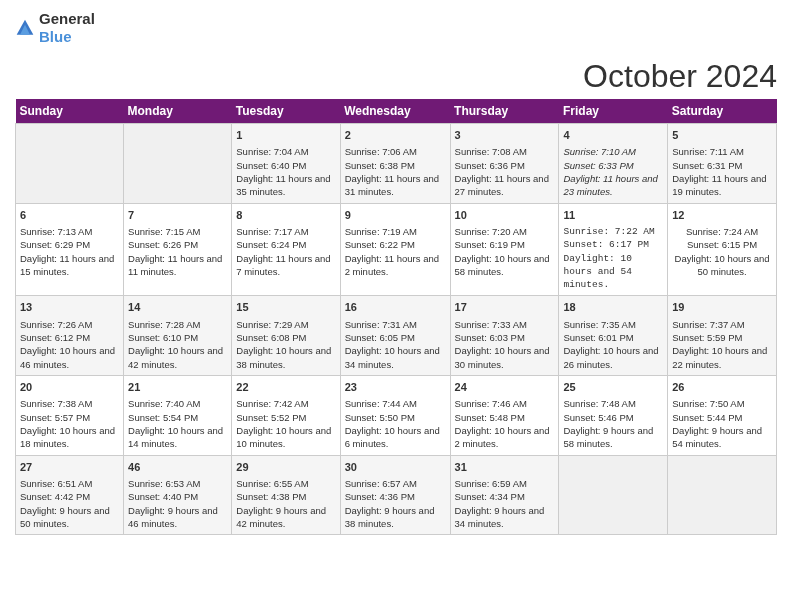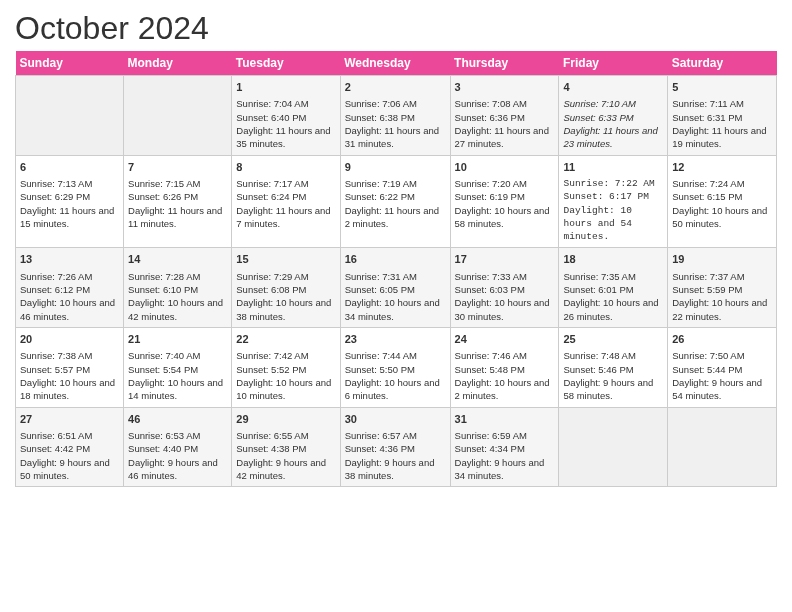--- a/index.html
+++ b/index.html
@@ -34,37 +34,38 @@
       font-size: 15px;
       font-weight: bold;
       color: #4a90d9;
     }
     .logo-icon {
       width: 20px;
       height: 20px;
     }
     .title-block {
       text-align: right;
+      margin-top: 48px;
     }
     .month-title {
       font-size: 32px;
       font-weight: normal;
       color: #333;
     }
     .subtitle {
       font-size: 14px;
       color: #555;
     }
     table {
       width: 100%;
       border-collapse: collapse;
       font-size: 10px;
     }
     thead tr th {
-      background-color: #ec4899;
+      background-color: #701a75;
       color: #fff;
       padding: 5px 4px;
       text-align: left;
       font-size: 12px;
       font-weight: bold;
     }
     tbody tr td {
       border: 1px solid #ccc;
       vertical-align: top;
       padding: 4px;
@@ -90,20 +91,30 @@
     }
     tbody tr:nth-child(even) td {
       background-color: #fff;
     }
   </style>
 </head>
 <body>
 
 <div class="page">
   <div class="header-row">
+    <div class="logo">
+      <svg class="logo-icon" viewBox="0 0 24 24" fill="none">
+        <polygon points="12,2 22,20 2,20" fill="#3a78c9"></polygon>
+        <polygon points="12,8 18,20 6,20" fill="#5a9de0"></polygon>
+      </svg>
+      <div>
+        <span class="logo-text-general">General</span><br>
+        <span class="logo-text-blue">Blue</span>
+      </div>
+    </div>
     <div class="title-block">
       <div class="month-title">October 2024</div>
     </div>
   </div>
 
   <table>
     <thead>
       <tr>
 
       <th>Sunday</th>
@@ -182,21 +193,21 @@
 Daylight: 10 hours and 58 minutes.</div>
           </td>
           <td>
             <div class="day-num">11</div>
             <div style="white-space: pre-line; font-family: Liberation Mono, monospace;">Sunrise: 7:22 AM
 Sunset: 6:17 PM
 Daylight: 10 hours and 54 minutes.</div>
           </td>
           <td>
             <div class="day-num">12</div>
-            <div style="white-space: pre-line;">Sunrise: 7:24 AM
+            <div style="white-space: pre-line; text-align: center;">Sunrise: 7:24 AM
 Sunset: 6:15 PM
 Daylight: 10 hours and 50 minutes.</div>
           </td>
         </tr>
         <tr>
           <td>
             <div class="day-num">13</div>
             <div style="white-space: pre-line;">Sunrise: 7:26 AM
 Sunset: 6:12 PM
 Daylight: 10 hours and 46 minutes.</div>

